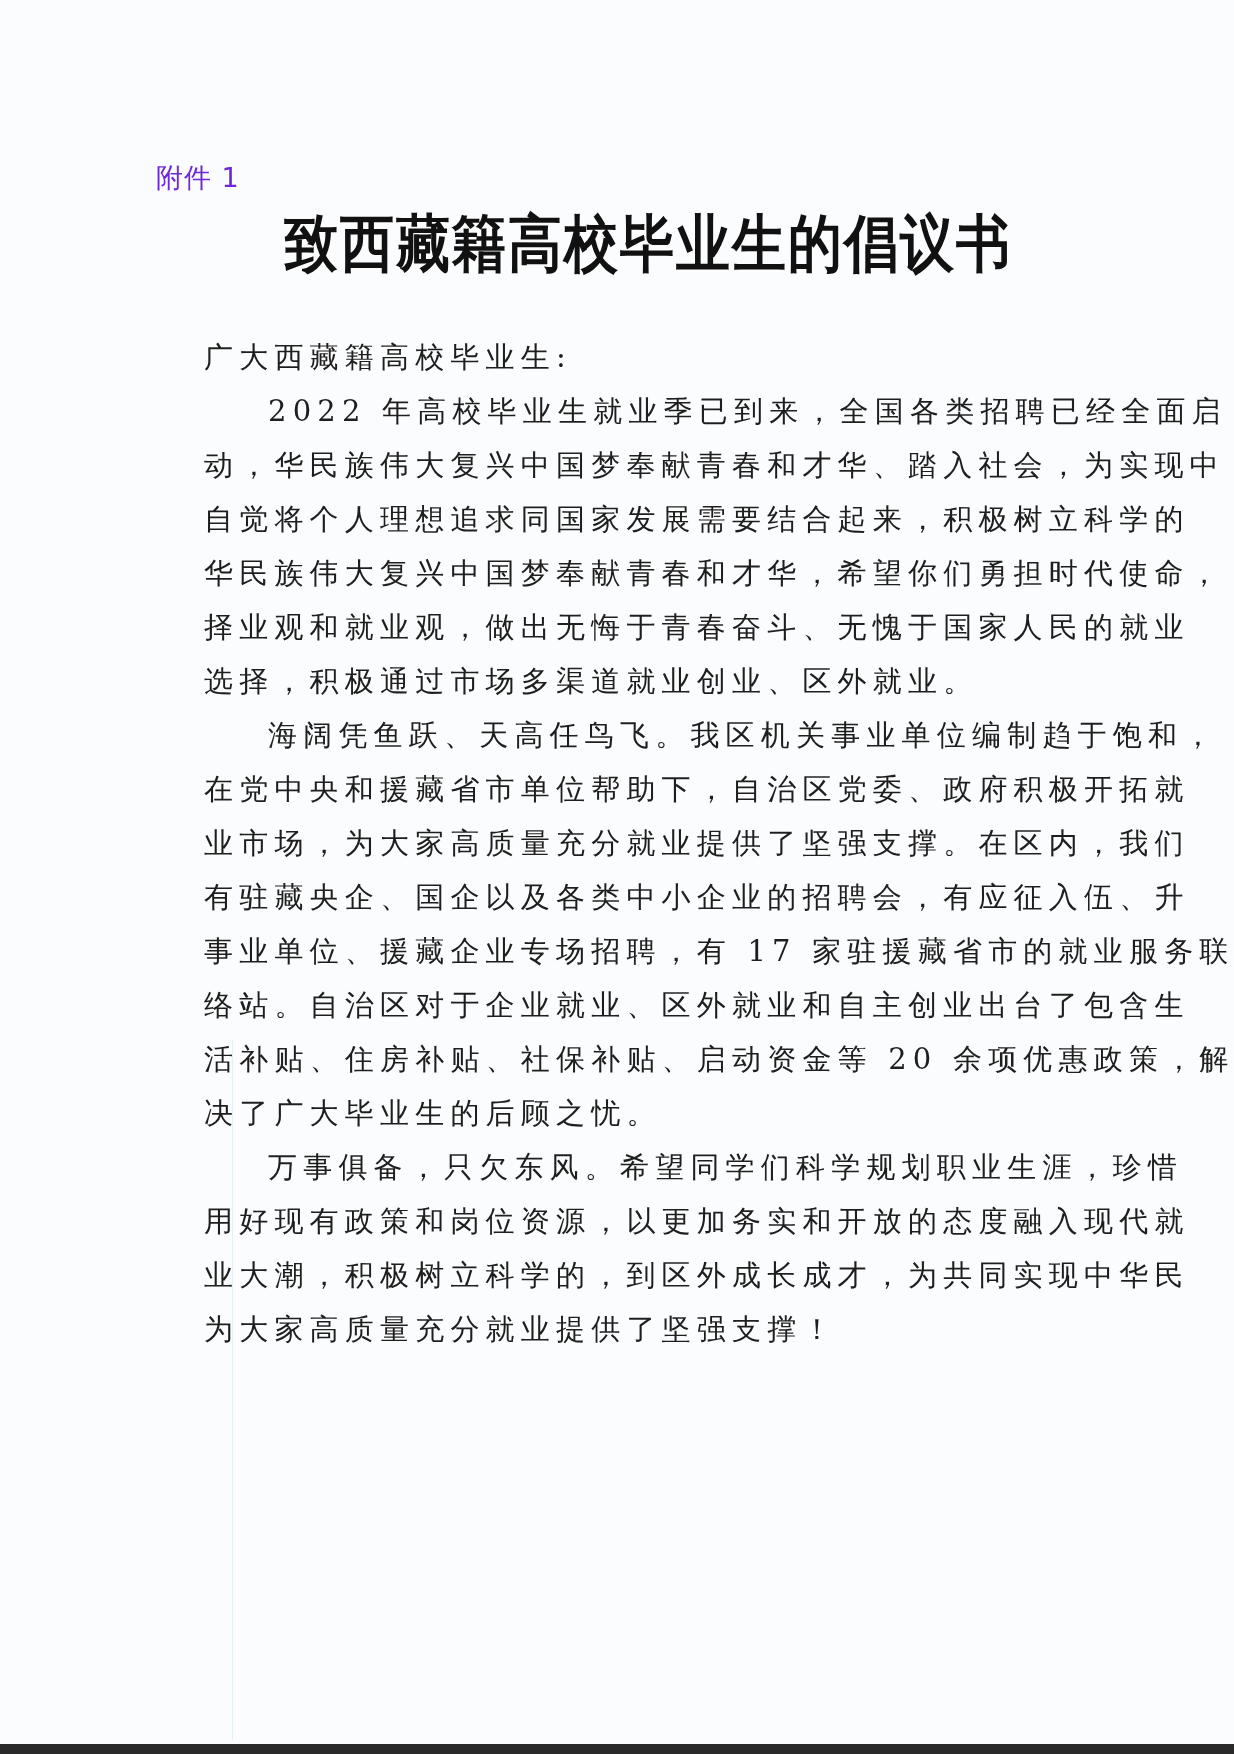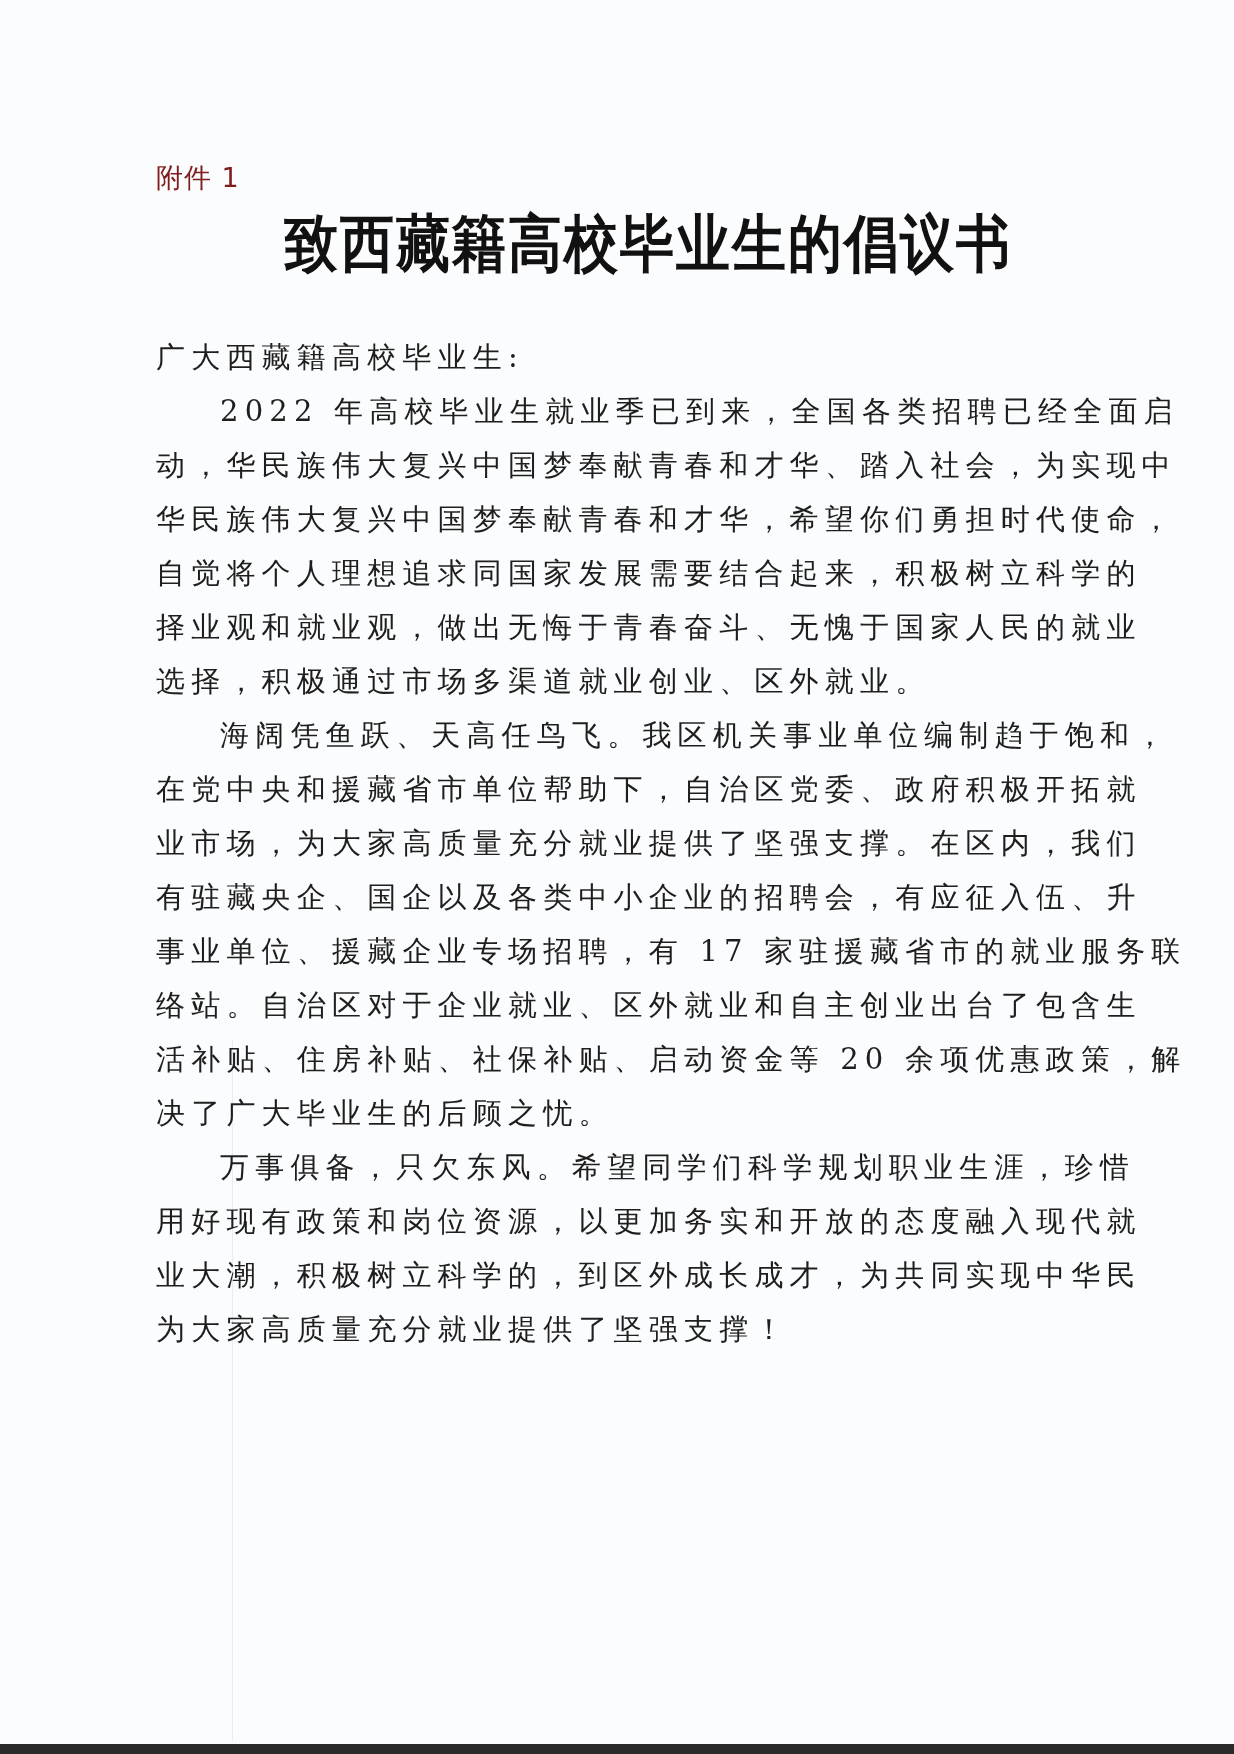--- a/index.html
+++ b/index.html
@@ -21,21 +21,21 @@
       width: 1234px;
       height: 1754px;
     }
     .attachment-label {
       position: absolute;
       left: 156px;
       top: 160px;
       font-family: "DejaVu Sans", "Liberation Sans", sans-serif;
       font-size: 27px;
       letter-spacing: 1px;
-      color: #7f1d1d;
+      color: #6d28d9;
     }
     .doc-title {
       position: absolute;
       left: 0;
       width: 1234px;
       top: 208px;
       text-align: center;
       padding-left: 16px;
       font-family: "DejaVu Serif", "Liberation Serif", serif;
       font-weight: bold;
@@ -54,20 +54,21 @@
       top: 330px;
       width: 940px;
     }
     .line {
       height: 54px;
       line-height: 54px;
       font-size: 29px;
       letter-spacing: 6.2px;
       white-space: nowrap;
       color: #1e1e1e;
+      margin-left: 48px;
     }
     .line.indent {
       padding-left: 64px;
     }
     .line.justify {
       text-align: justify;
       text-align-last: justify;
     }
     .bottom-bar {
       position: absolute;
@@ -96,22 +97,22 @@
 
   <div class="doc-title">
     <span>致西藏籍高校毕业生的倡议书</span>
   </div>
 
   <div class="body-text">
     <div class="line">广大西藏籍高校毕业生:</div>
     <div id="lines-container">
         <div class="line indent justify">2022 年高校毕业生就业季已到来，全国各类招聘已经全面启</div>
         <div class="line justify">动，华民族伟大复兴中国梦奉献青春和才华、踏入社会，为实现中</div>
+        <div class="line justify">自觉将个人理想追求同国家发展需要结合起来，积极树立科学的</div>
         <div class="line justify">华民族伟大复兴中国梦奉献青春和才华，希望你们勇担时代使命，</div>
-        <div class="line justify">自觉将个人理想追求同国家发展需要结合起来，积极树立科学的</div>
         <div class="line justify">择业观和就业观，做出无悔于青春奋斗、无愧于国家人民的就业</div>
         <div class="line">选择，积极通过市场多渠道就业创业、区外就业。</div>
         <div class="line indent justify">海阔凭鱼跃、天高任鸟飞。我区机关事业单位编制趋于饱和，</div>
         <div class="line justify">在党中央和援藏省市单位帮助下，自治区党委、政府积极开拓就</div>
         <div class="line justify">业市场，为大家高质量充分就业提供了坚强支撑。在区内，我们</div>
         <div class="line justify">有驻藏央企、国企以及各类中小企业的招聘会，有应征入伍、升</div>
         <div class="line justify">事业单位、援藏企业专场招聘，有 17 家驻援藏省市的就业服务联</div>
         <div class="line justify">络站。自治区对于企业就业、区外就业和自主创业出台了包含生</div>
         <div class="line justify">活补贴、住房补贴、社保补贴、启动资金等 20 余项优惠政策，解</div>
         <div class="line">决了广大毕业生的后顾之忧。</div>

